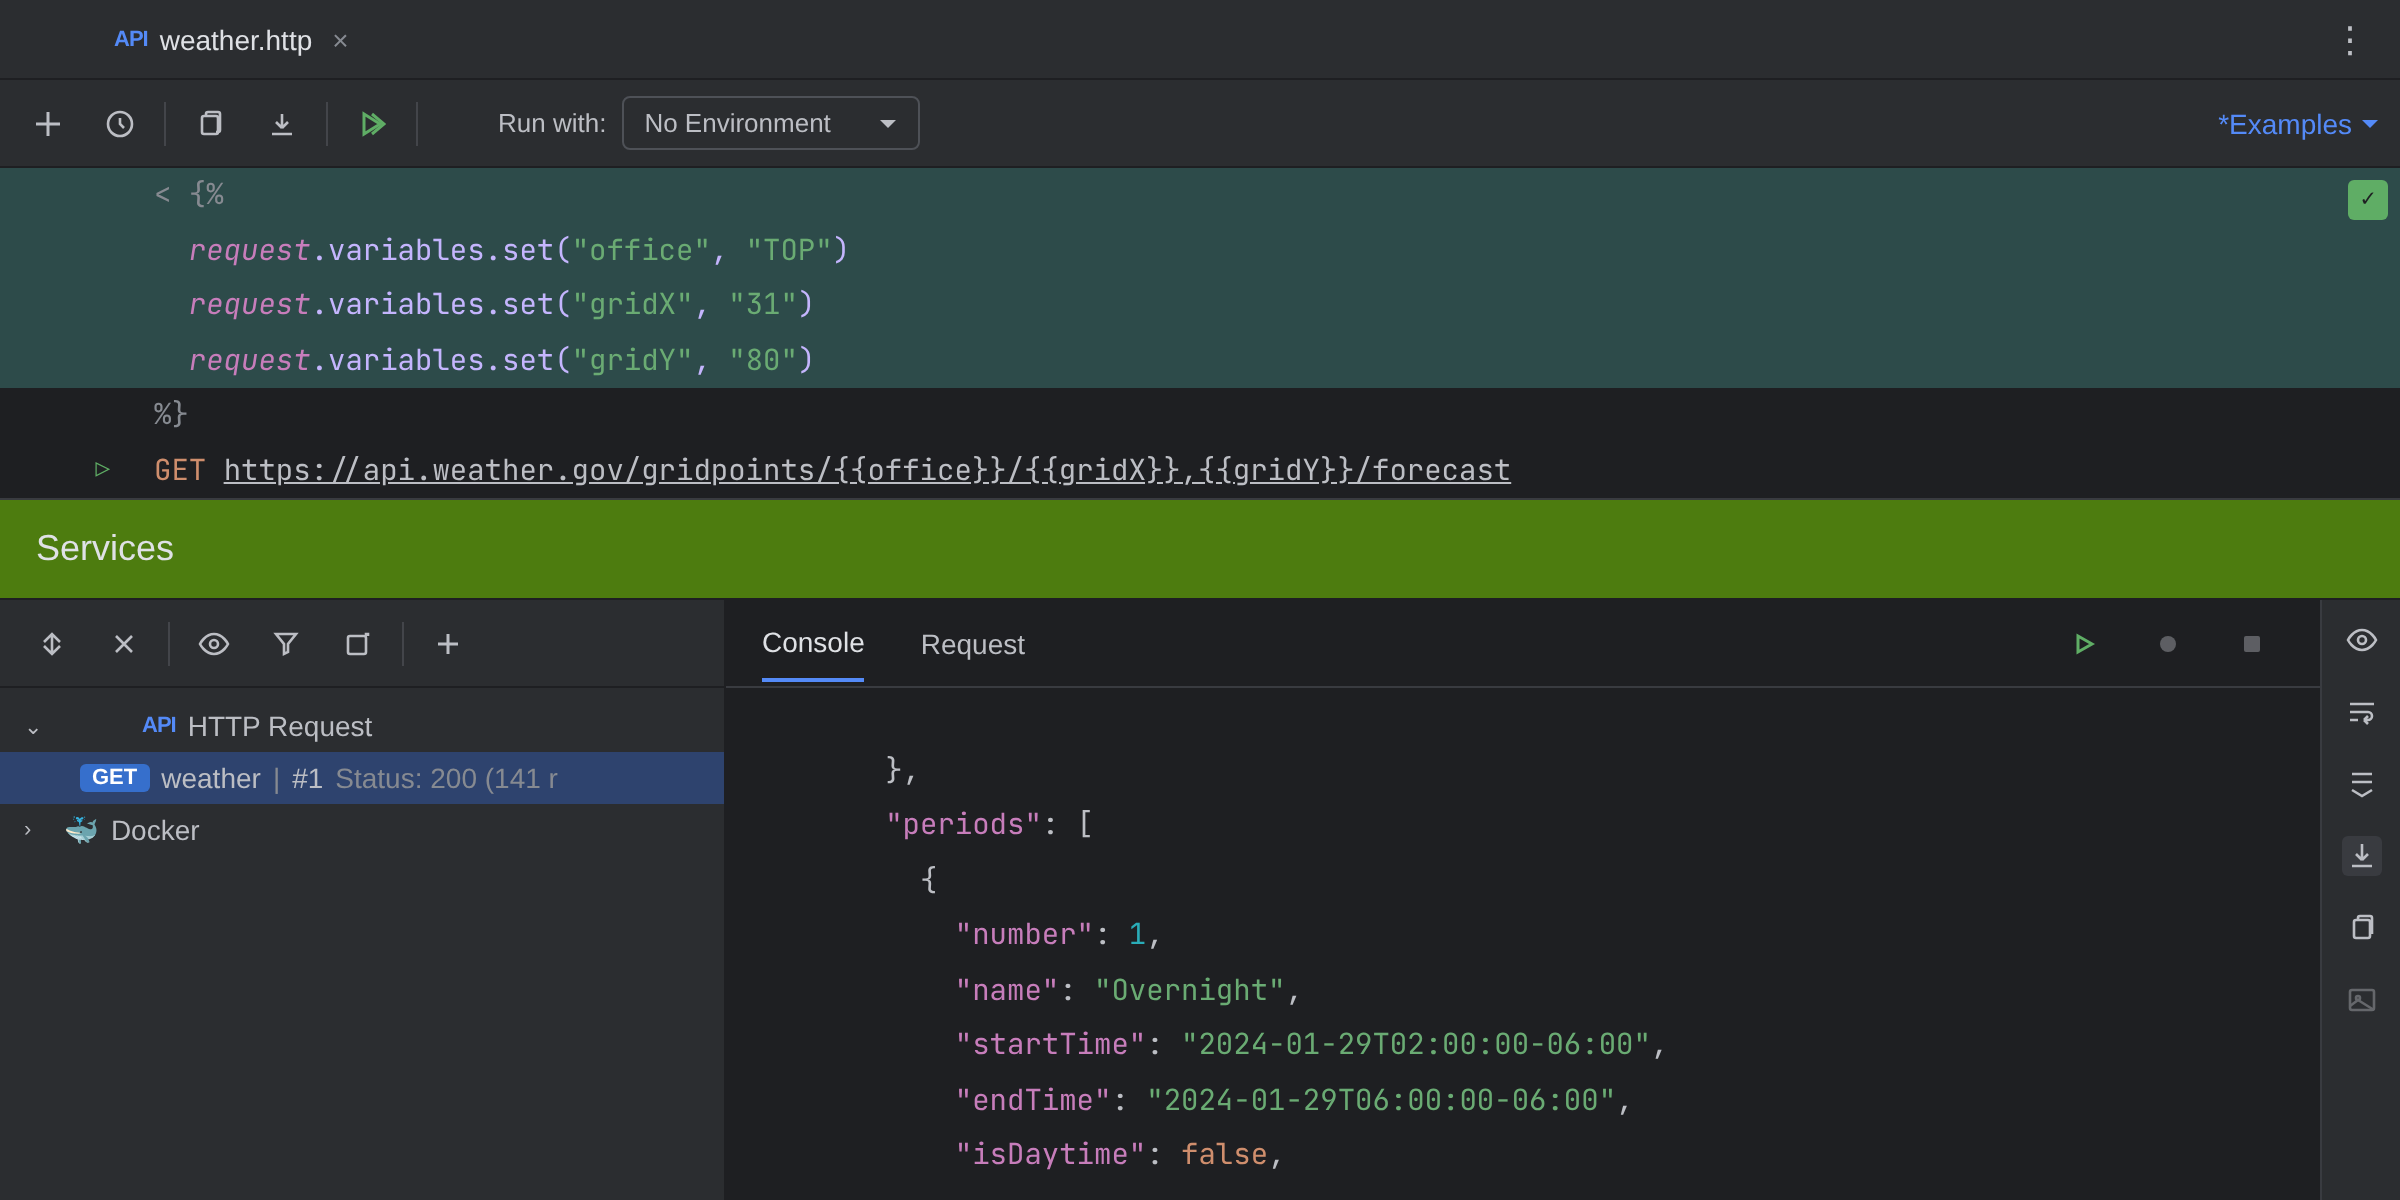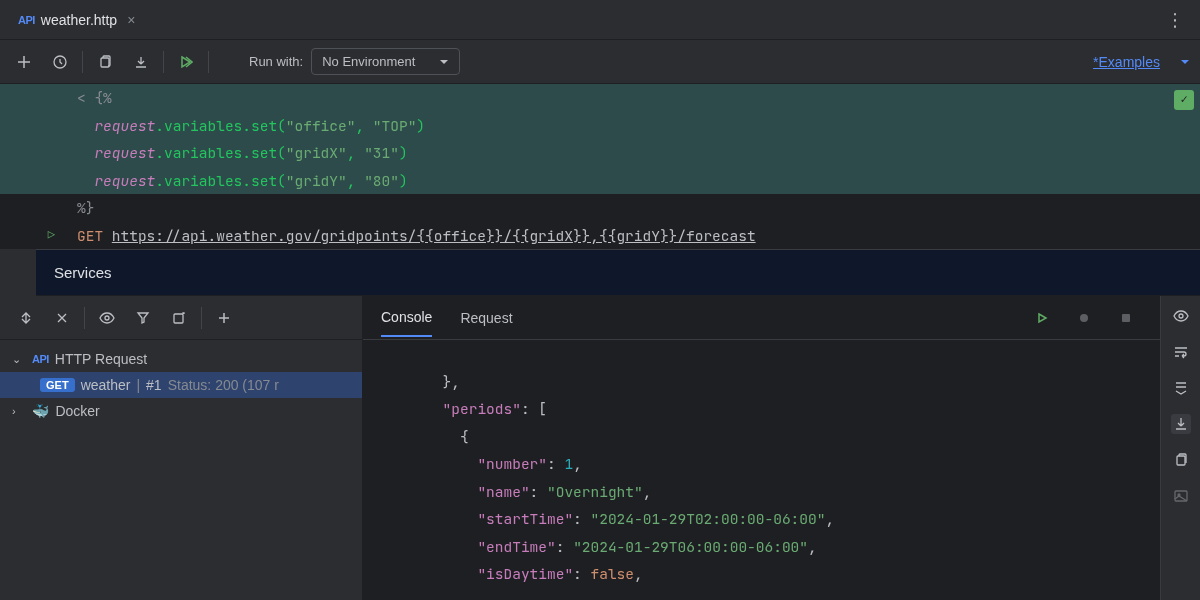--- a/index.html
+++ b/index.html
@@ -28,20 +28,21 @@
   align-items: center;
   gap: 6px;
   padding: 0 10px;
   height: 100%;
 }
 .tab-icon {
   color: #548af7;
   font-weight: bold;
   font-size: 11px;
   letter-spacing: -0.5px;
+  margin-left: 39px;
 }
 .tab-name { color: #dfe1e5; font-size: 14px; }
 .tab-close { color: #868a91; cursor: pointer; font-size: 14px; margin-left: 4px; }
 .more-icon { color: #bcbec4; cursor: pointer; font-size: 18px; padding: 0 8px; }
 
 .toolbar {
   height: 44px;
   background: #2b2d30;
   display: flex;
   align-items: center;
@@ -66,21 +67,21 @@
   border-radius: 4px;
   padding: 5px 10px;
   color: #bcbec4;
   font-size: 13px;
   display: flex;
   align-items: center;
   gap: 24px;
   cursor: pointer;
   text-align: center;
 }
-.examples-link { color: #548af7; font-size: 14px; cursor: pointer; display: flex; align-items: center; gap: 20px; text-decoration: underline; }
+.examples-link { color: #548af7; font-size: 14px; cursor: pointer; display: flex; align-items: center; gap: 4px; }
 
 .editor {
   background: #1e1f22;
   font-family: 'JetBrains Mono', 'Consolas', monospace;
   font-size: 14.5px;
   line-height: 27.5px;
   position: relative;
   flex: 0 0 auto;
 }
 .editor-line {
@@ -93,42 +94,41 @@
   padding-right: 20px;
   display: flex;
   justify-content: flex-end;
   align-items: center;
   color: #4b5059;
 }
 .hl { background: #2d4b4a; }
 .code { flex: 1; padding-left: 2px; }
 .c-gray { color: #868a91; }
 .c-purple { color: #c77dbb; font-style: italic; }
-.c-method { color: #22c55e; margin-top: 20px; }
+.c-method { color: #c4b5fd; margin-top: 20px; }
 .c-str { color: #6aab73; }
 .c-get { color: #cf8e6d; }
 .c-url { color: #bcbec4; text-decoration: underline; }
 .run-gutter-icon { color: #5fad65; font-size: 12px; }
 .check-badge {
   position: absolute; top: 6px; right: 6px;
   width: 20px; height: 20px;
   background: #5fad65;
   border-radius: 3px;
   display: flex; align-items: center; justify-content: center;
   color: #1e1f22; font-size: 12px;
 }
 
 .services-title {
-  background: #0f172a;
+  background: #4d7c0f;
   padding: 14px 18px;
-  font-size: 15px;
+  font-size: 18px;
   color: #dfe1e5;
   border-top: 1px solid #393b40;
   border-bottom: 1px solid #1e1f22;
-  margin-left: 36px;
 }
 
 .services-body {
   display: flex;
   flex: 1;
   background: #1e1f22;
   overflow: hidden;
 }
 .services-left {
   width: 363px;
@@ -330,21 +330,21 @@
       <div class="tree-row">
         <span class="chev">⌄</span>
         <span class="tab-icon">API</span>
         <span>HTTP Request</span>
       </div>
       <div class="tree-row selected" style="padding-left:40px;">
         <span class="get-badge">GET</span>
         <span>weather</span>
         <span class="dim">|</span>
         <span>#1</span>
-        <span class="dim">Status: 200 (107 r</span>
+        <span class="dim">Status: 200 (141 r</span>
       </div>
       <div class="tree-row">
         <span class="chev">›</span>
         <span style="color:#548af7;">🐳</span>
         <span>Docker</span>
       </div>
     </div>
   </div>
 
   <div class="services-right">

